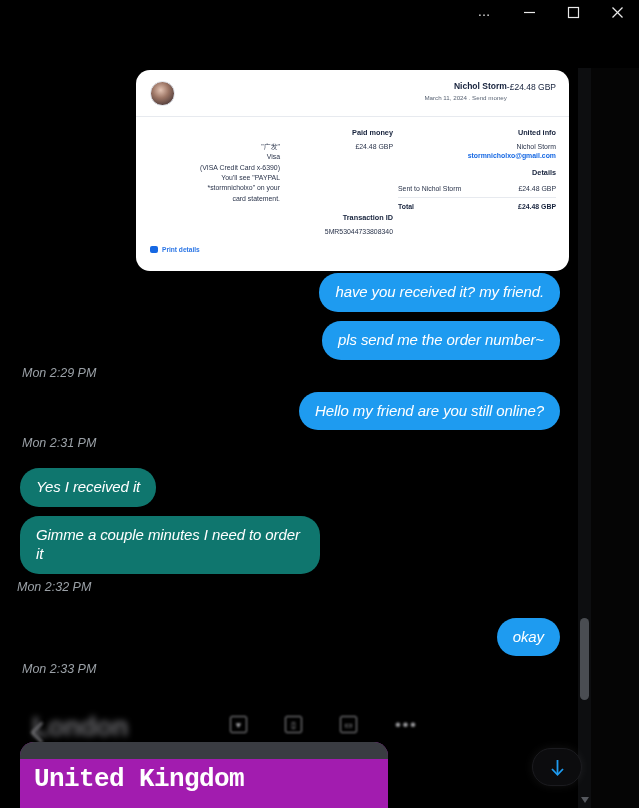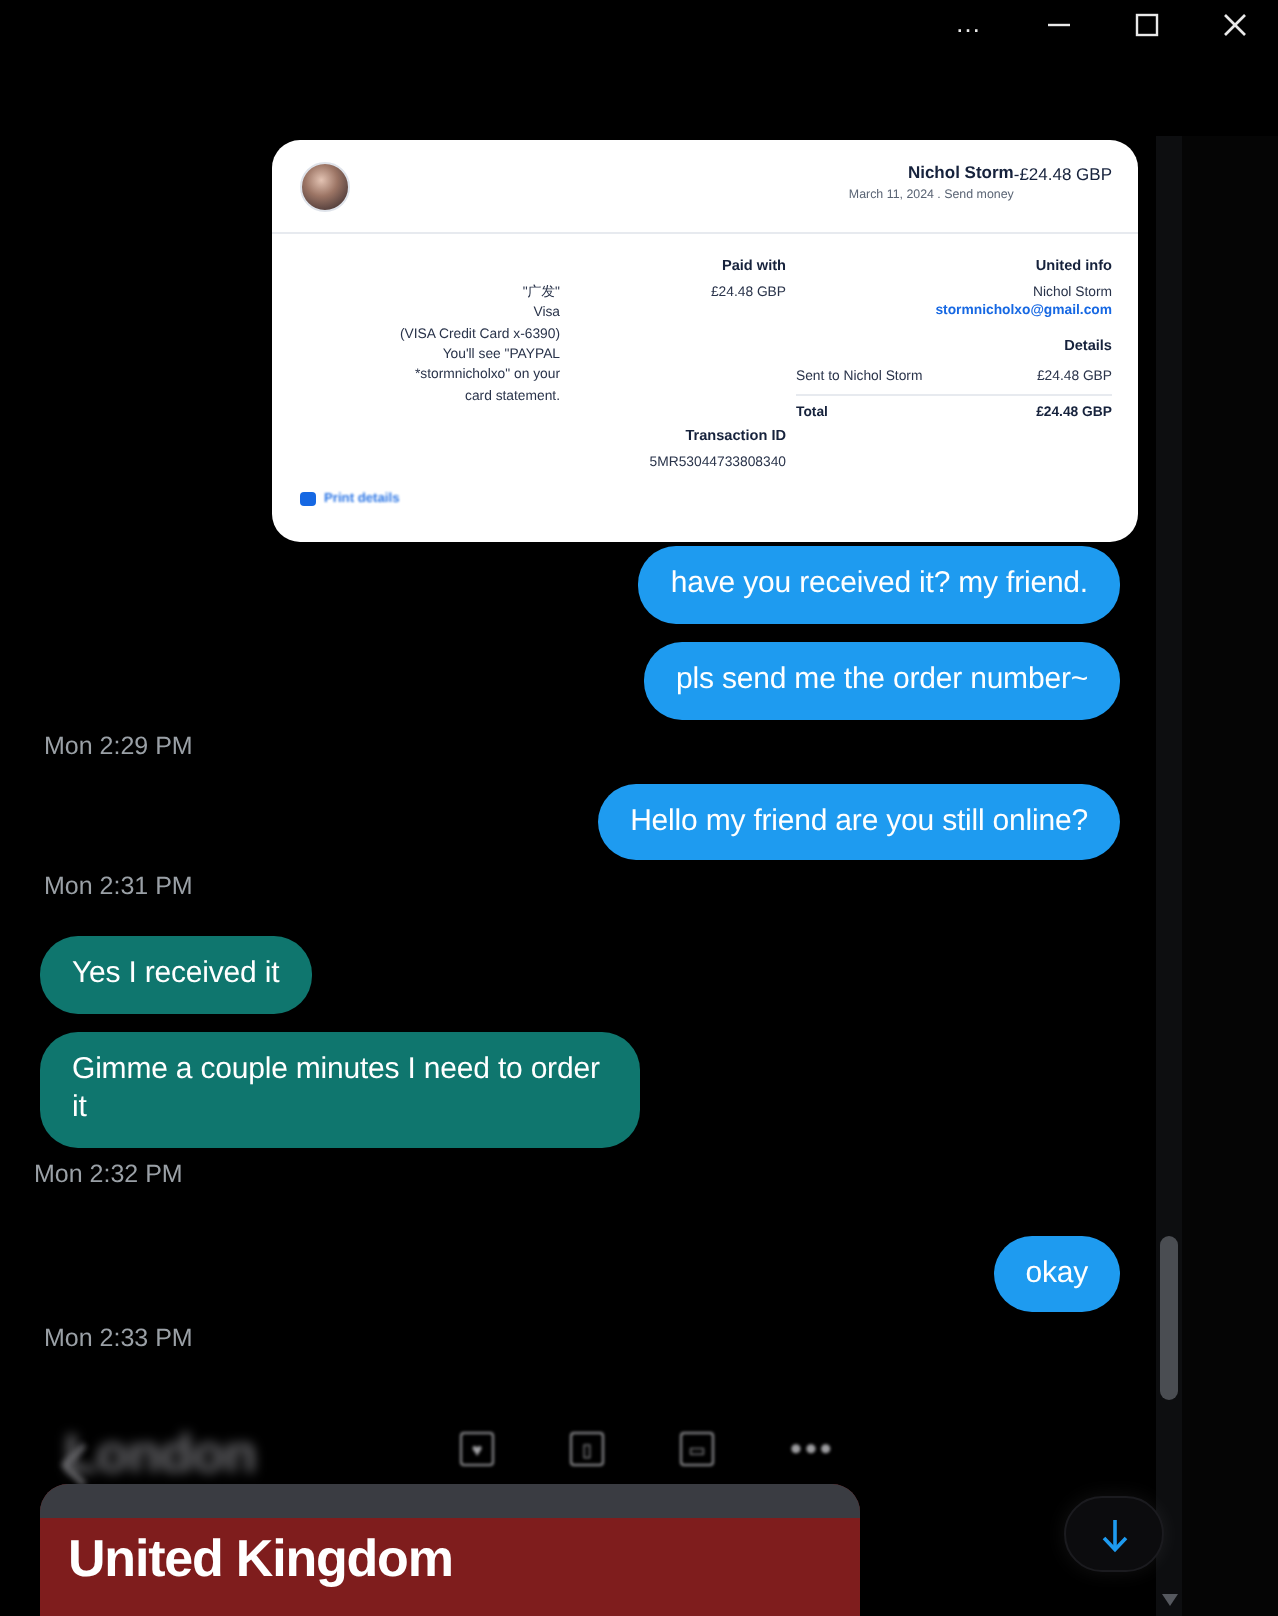--- a/index.html
+++ b/index.html
@@ -128,22 +128,22 @@
     position:absolute; left:0; bottom:62px; width:450px; height:38px;
     display:flex; align-items:center; color:#6c6c70; font-size:27px; font-weight:bold;
     filter: blur(3px); padding-left:32px; letter-spacing:-0.5px;
   }
   .blur-chevron {
     position:absolute; left:34px; bottom:68px; width:15px; height:15px;
     border-left:2.5px solid #8d8d92; border-bottom:2.5px solid #8d8d92;
     transform:rotate(45deg); filter: blur(1.6px);
   }
   .bottom-card {
-    position:absolute; left:20px; bottom:0; width:410px; height:66px;
-    background:#7f1d1d; border-radius:14px 14px 0 0; overflow:hidden;
+    position:absolute; left:20px; bottom:0; width:368px; height:66px;
+    background:#a21caf; border-radius:14px 14px 0 0; overflow:hidden;font-family:Liberation Mono, monospace;
   }
   .bc-topbar { height:17px; background:#3a3c42; }
   .bc-title {
     padding:5px 0 0 14px; color:#ffffff; font-size:26px; font-weight:bold; letter-spacing:-0.6px;
   }
   .bc-icons {
     position:absolute; left:230px; bottom:75px; display:flex; gap:38px; align-items:center;
     filter: blur(0.8px); opacity:.75;
   }
   .bc-ic { width:17px; height:17px; border:1.5px solid #c9c9cd; border-radius:2px;
@@ -195,21 +195,21 @@
         <div class="r-head-txt">
           <div class="r-name">Nichol Storm</div>
           <div class="r-sub">March 11, 2024 . Send money</div>
         </div>
         <div class="r-amt">-£24.48 GBP</div>
       </div>
       <div class="r-div"></div>
       <div class="r-body">
 
         <div class="r-col-l">
-          <div class="r-h">Paid with</div>
+          <div class="r-h">Paid money</div>
           <div class="r-paid-top">
             <div class="r-paid-left">
               <div class="r-paidwith-rows">"广发"</div>
               <div class="r-paidwith-rows">Visa</div>
               <div class="r-paidwith-rows">(VISA Credit Card x-6390)</div>
               <div class="r-paidwith-rows">You'll see "PAYPAL</div>
               <div class="r-paidwith-rows">*stormnicholxo" on your</div>
               <div class="r-paidwith-rows">card statement.</div>
             </div>
             <div class="r-paidwith-rows">£24.48 GBP</div>
@@ -234,21 +234,21 @@
             <span>£24.48 GBP</span>
           </div>
         </div>
       </div>
       <div class="r-foot">
         <span class="r-foot-ic"></span>
         <span class="r-foot-tx">Print details</span>
       </div>
     </div>
 
-    <div style="position:absolute; left:0; top:205px; width:580px;">
+    <div style="position:absolute; left:0; top:205px; width:580px;font-style:italic;">
 
       <div class="row out">
         <div class="bubble out">have you received it? my friend.</div>
       </div>
 
       <div style="height:9px"></div>
       <div class="row out">
         <div class="bubble out">pls send me the order number~</div>
       </div>
       <div class="stamp out">Mon 2:29 PM</div>

